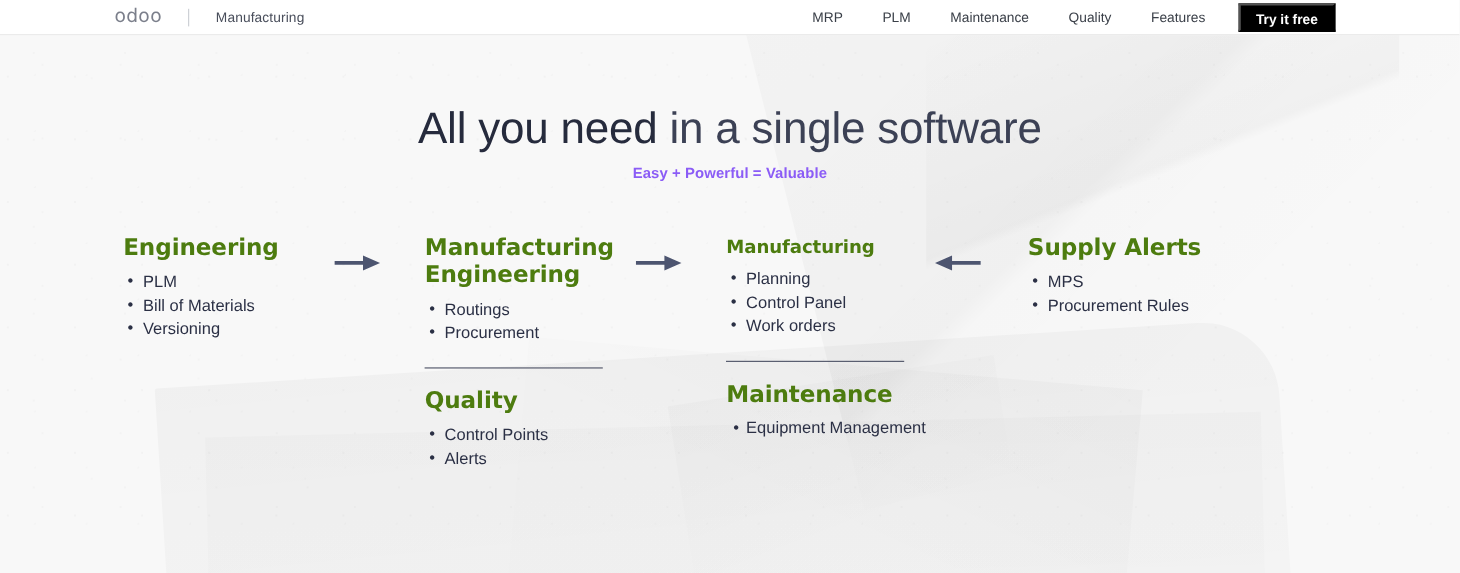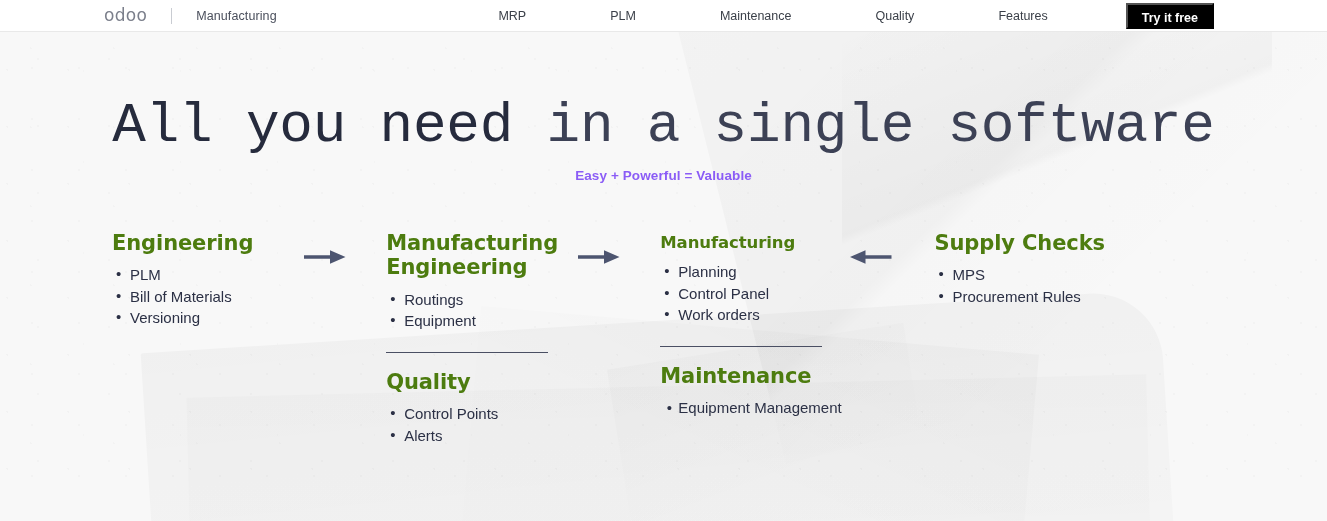--- a/index.html
+++ b/index.html
@@ -125,21 +125,20 @@
   .brand-app {
     font-size: 12.5px;
     color: #4a4f5c;
     letter-spacing: 0.1px;
   }
   .nav {
     margin-left: auto;
     display: flex;
     align-items: center;
     height: 100%;
-    gap: 48px;
   }
   .nav-item {
     font-size: 12.5px;
     color: #3b4049;
     padding: 0 18px;
     line-height: 32px;
     cursor: pointer;
     white-space: nowrap;
   }
   .nav-cta {
@@ -157,26 +156,26 @@
   }
 
   
   .hero {
     position: relative;
     z-index: 3;
     text-align: center;
     padding-top: 63px;
   }
   .hero-title {
-    font-size: 56px;
+    font-size: 40px;
     line-height: 1.12;
     color: #2b3045;
     font-weight: 300;
     letter-spacing: -0.2px;
-    font-family: Liberation Mono, monospace;
+    font-family: Liberation Sans, sans-serif;
   }
   .hero-title .strong {
     font-weight: 400;
     color: #262b3d;
   }
   .hero-title .light {
     font-weight: 300;
     color: #3c4155;
   }
   .hero-sub {
@@ -316,21 +315,21 @@
       <svg width="42" height="16" viewBox="0 0 42 16">
         <path d="M0 6.3 H26 V1.2 L41.5 8 L26 14.8 V9.7 H0 Z" fill="#4d5570"></path>
       </svg>
     </span>
   </div>
 
   <div class="col col-mfg-eng">
     <div class="col-heading"><span>Manufacturing</span><br><span>Engineering</span></div>
     <ul class="col-list">
       <li>Routings</li>
-      <li>Equipment</li>
+      <li>Procurement</li>
     </ul>
     <span class="arrow arrow-mfge">
       <svg width="42" height="16" viewBox="0 0 42 16">
         <path d="M0 6.3 H26 V1.2 L41.5 8 L26 14.8 V9.7 H0 Z" fill="#4d5570"></path>
       </svg>
     </span>
 
     <div class="divider w-mfg-eng"></div>
 
     <div class="sub-block">
@@ -359,20 +358,20 @@
 
     <div class="sub-block">
       <div class="col-heading">Maintenance</div>
       <ul class="col-list wrap-flush">
         <li><span class="bul">•</span><span>Equipment Management</span></li>
       </ul>
     </div>
   </div>
 
   <div class="col col-supply">
-    <div class="col-heading">Supply Checks</div>
+    <div class="col-heading">Supply Alerts</div>
     <ul class="col-list">
       <li>MPS</li>
       <li>Procurement Rules</li>
     </ul>
   </div>
 
 </section>
 
 </body></html>

